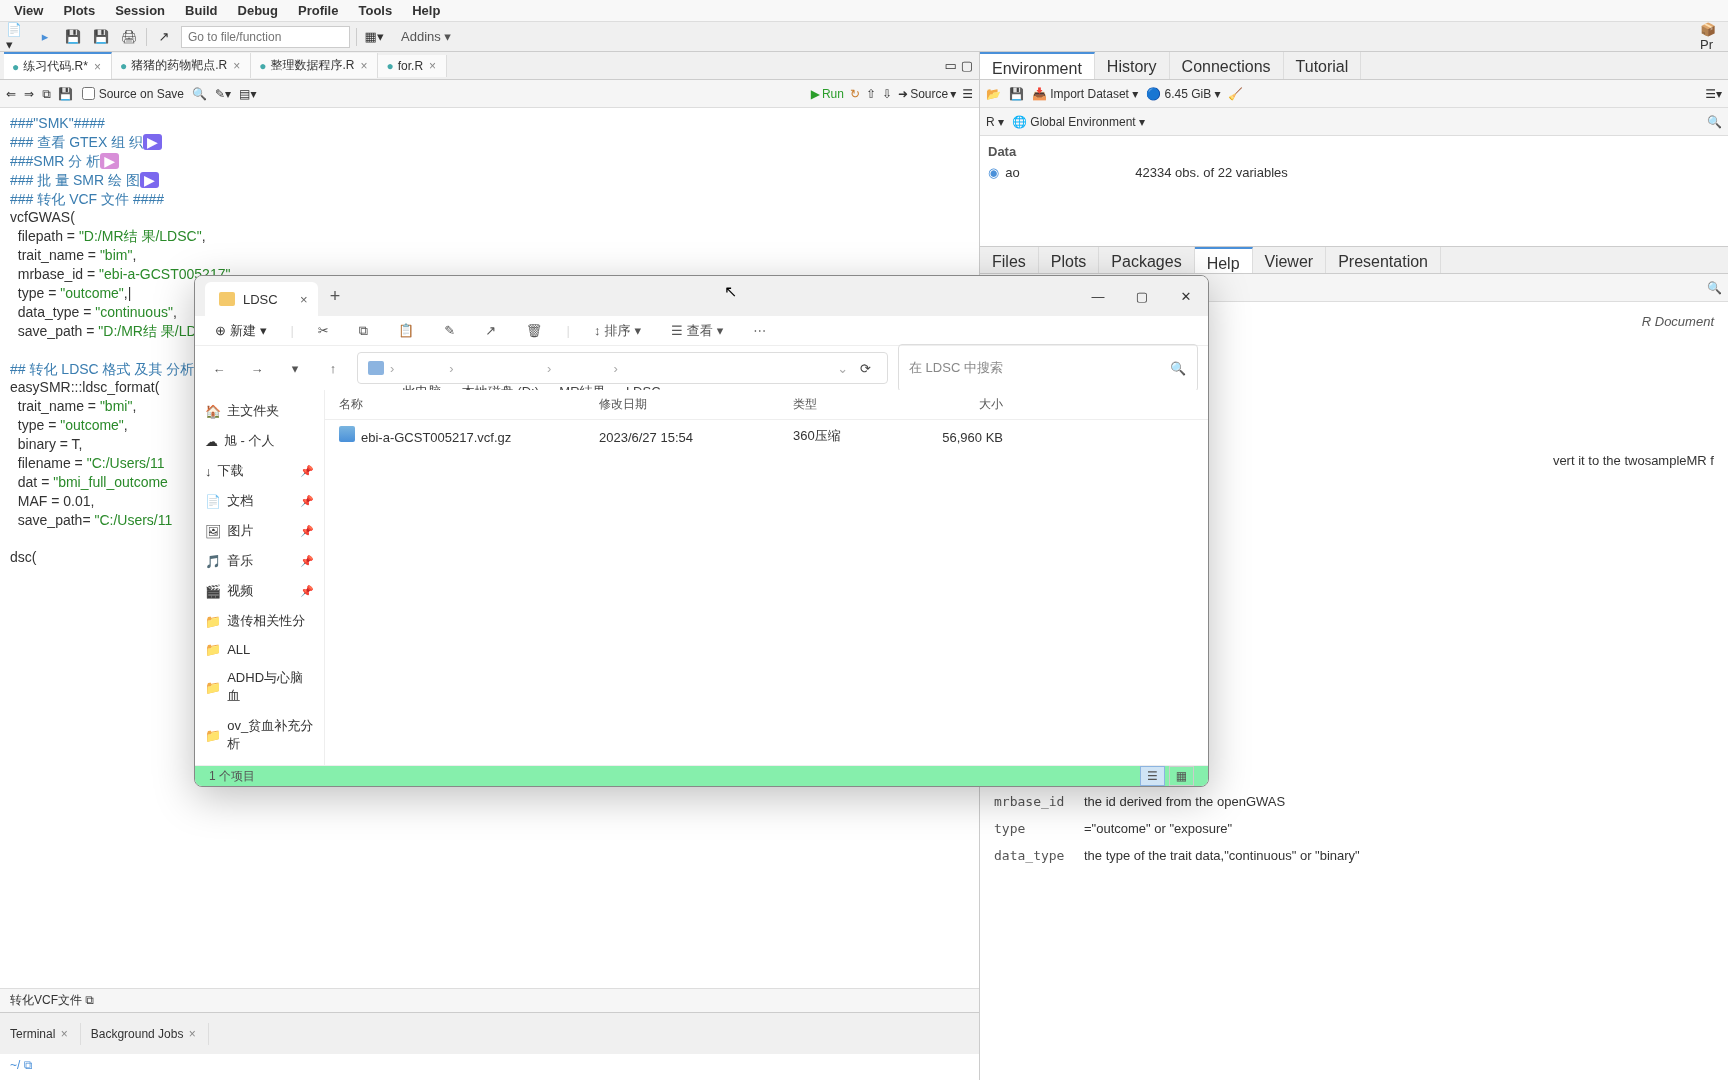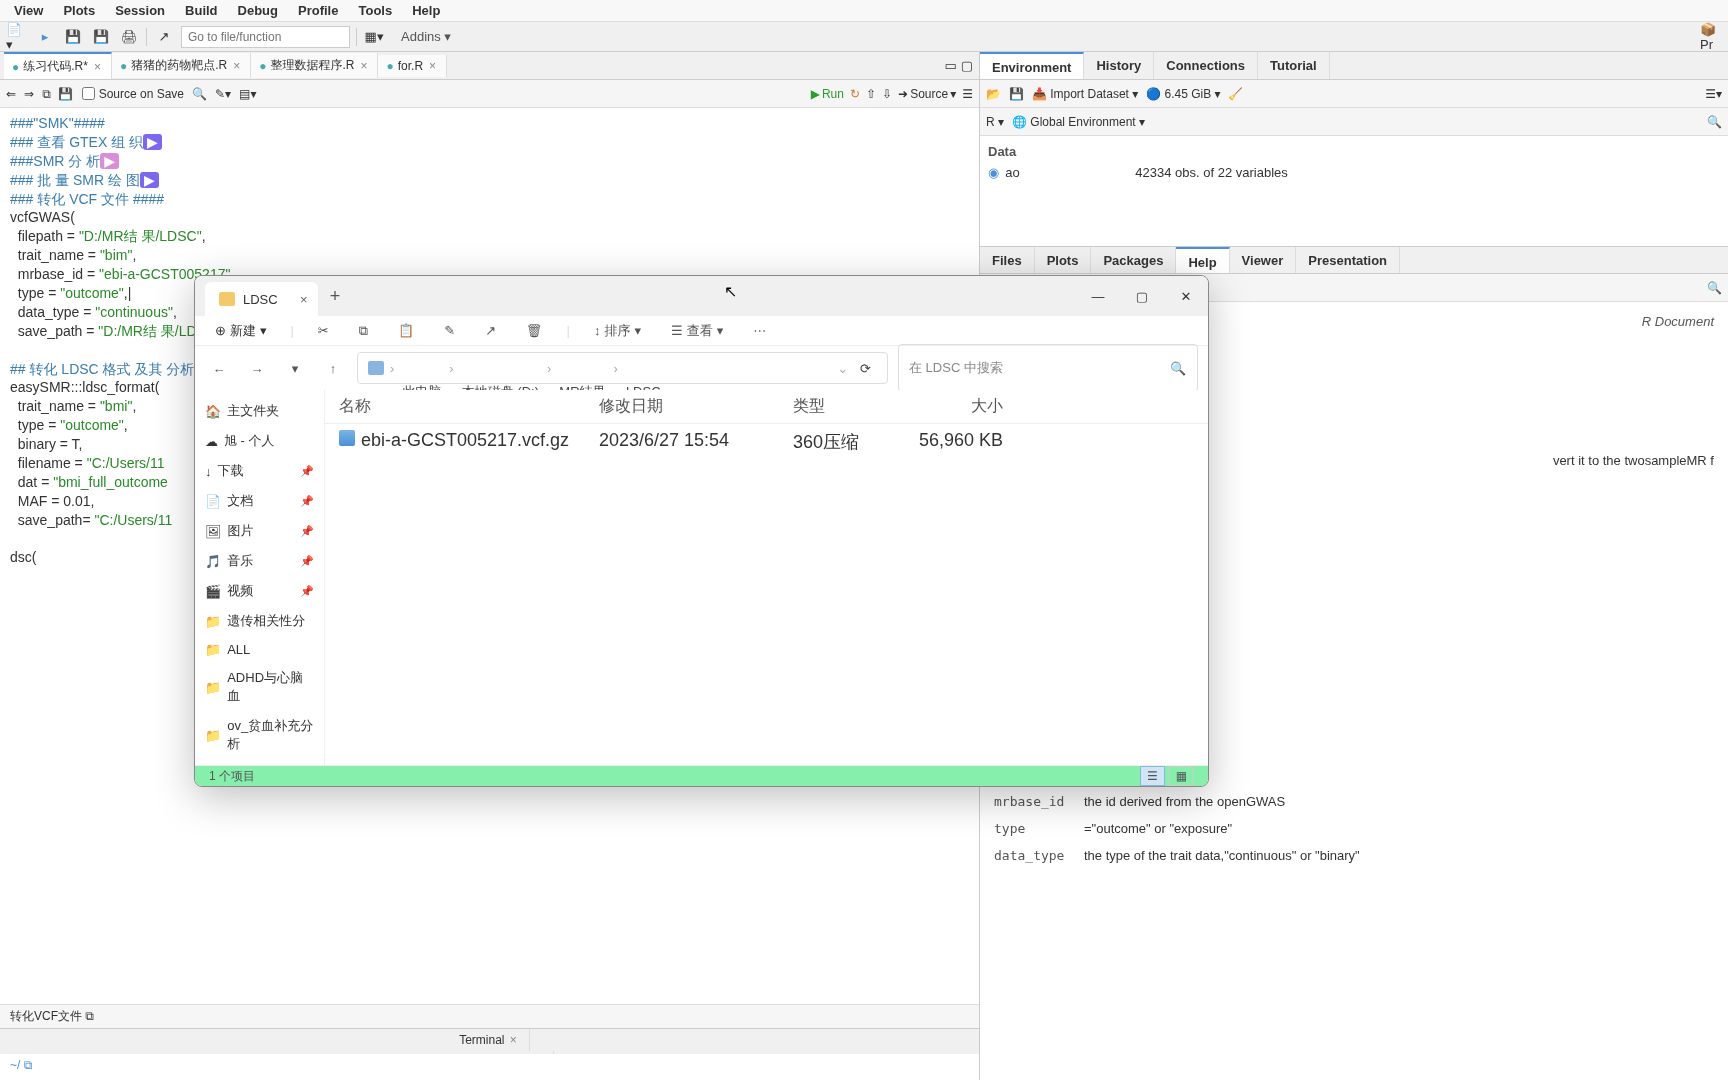--- a/index.html
+++ b/index.html
@@ -32,27 +32,27 @@
 
 .code-area { flex: 1; background: #fff; font-family: "Consolas", monospace; font-size: 14px; padding: 6px 10px; line-height: 1.35; white-space: pre; color: #333; position: relative; overflow: hidden; }
 .kw-str { color: #2a8a2a; }
 .kw-cm { color: #3a7db0; }
 .kw-hl { background: #7b68ee; color: #fff; padding: 0 4px; border-radius: 3px; }
 .kw-hl2 { background: #d88fd8; color: #fff; padding: 0 4px; border-radius: 3px; }
 
 .code-status { height: 24px; background: #f6f6f6; border-top: 1px solid #ddd; padding: 2px 10px; font-size: 12px; display: flex; align-items: center; }
 
 
-.console-tabs { height: 26px; background: #f0f0f0; border-top: 1px solid #ccc; display: flex; align-items: center; flex-direction: column; }
+.console-tabs { height: 42px; background: #f0f0f0; border-top: 1px solid #ccc; display: flex; align-items: center; }
 .console-tab { padding: 4px 10px; font-size: 12px; border-right: 1px solid #ddd; }
 .console-body { height: 26px; background: #fff; padding: 4px 10px; font-family: monospace; font-size: 12px; color: #4a90d9; }
 
 
 .env-tabs { height: 28px; background: #f0f0f0; display: flex; border-bottom: 1px solid #ccc; }
-.env-tab { padding: 6px 12px; font-size: 13px; border-right: 1px solid #ddd; font-weight: bold; }
+.env-tab { padding: 6px 12px; font-size: 16px; border-right: 1px solid #ddd; }
 .env-tab.active { background: #fff; border-top: 2px solid #4a90d9; }
 .env-toolbar { height: 28px; display: flex; align-items: center; padding: 0 6px; gap: 8px; border-bottom: 1px solid #ddd; font-size: 12px; }
 .env-body { background: #fff; padding: 4px 8px; font-family: monospace; font-size: 13px; }
 .env-heading { color: #555; font-weight: bold; padding: 4px 0; }
 .env-row { display: flex; padding: 2px 0; align-items: center; }
 .env-name { width: 130px; color: #333; }
 .env-val { color: #333; }
 
 
 .help-tabs { height: 28px; background: #f0f0f0; display: flex; border-top: 1px solid #ccc; border-bottom: 1px solid #ccc; }
@@ -83,26 +83,26 @@
 .exp-search { width: 300px; height: 48px; border: 1px solid #ddd; border-radius: 4px; padding: 0 10px; display: flex; align-items: center; color: #888; justify-content: space-between; }
 
 .exp-main { flex: 1; display: flex; background: #fff; }
 .exp-side { width: 130px; border-right: 1px solid #eee; padding: 6px 0; overflow: hidden; }
 .exp-side-item { padding: 6px 10px; display: flex; align-items: center; gap: 6px; font-size: 13px; color: #333; }
 .exp-side-item .pin { margin-left: auto; color: #999; font-size: 11px; }
 .folder-ico { width: 16px; height: 14px; background: #f4c96b; border-radius: 2px; display: inline-block; }
 .disk-ico { width: 16px; height: 14px; background: #8cb4e0; border-radius: 2px; display: inline-block; }
 
 .exp-list { flex: 1; }
-.exp-cols { display: flex; padding: 6px 14px; border-bottom: 1px solid #eee; color: #555; font-size: 16px; }
+.exp-cols { display: flex; padding: 6px 14px; border-bottom: 1px solid #eee; color: #555; font-size: 12px; }
 .col-name { flex: 0 0 260px; }
 .col-date { flex: 0 0 150px; }
 .col-type { flex: 0 0 120px; margin-left: 44px; }
 .col-size { flex: 0 0 90px; text-align: right; }
-.exp-row { display: flex; padding: 6px 14px; align-items: flex-start; font-size: 18px; }
+.exp-row { display: flex; padding: 6px 14px; align-items: flex-end; font-size: 13px; }
 .file-ico { width: 16px; height: 16px; margin-right: 6px; display: inline-block; background: linear-gradient(#7ab5e0,#4a90d9); border-radius: 2px; }
 
 .exp-status { height: 28px; border-top: 1px solid #eee; display: flex; align-items: center; padding: 0 14px; font-size: 12px; color: #555; background: #86efac; }
 
 .cursor-arrow { position: absolute; top: 282px; left: 724px; font-size: 16px; color: #000; pointer-events: none; }
 </style>
 </head>
 <body>
 
 <div class="menu-bar">

